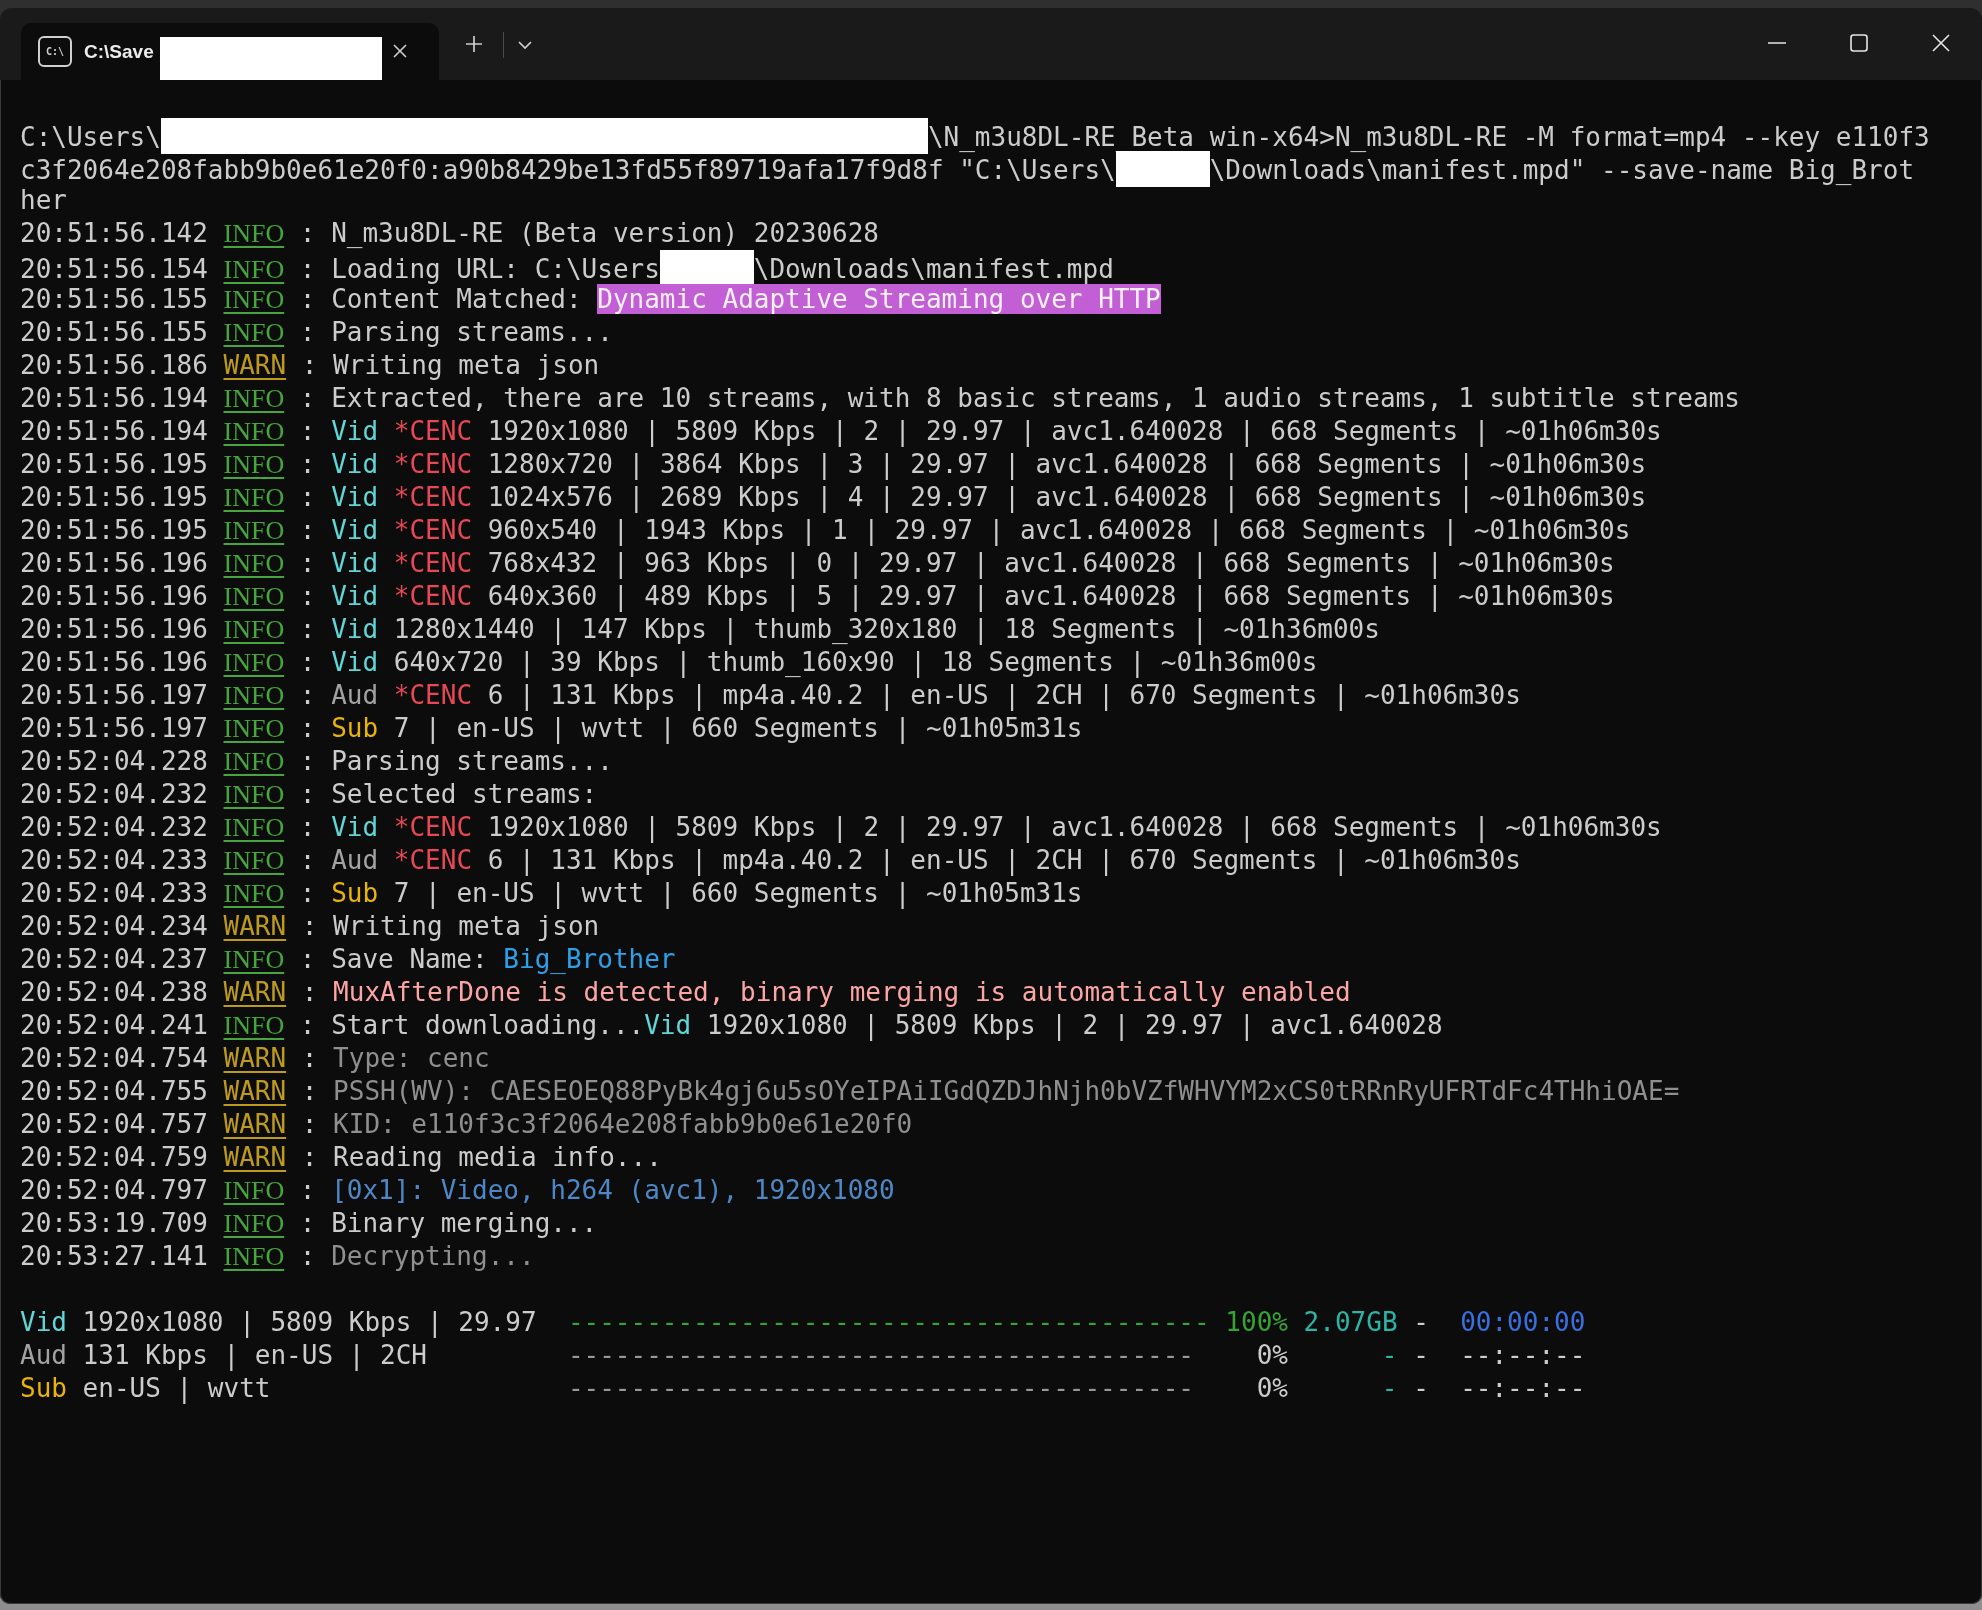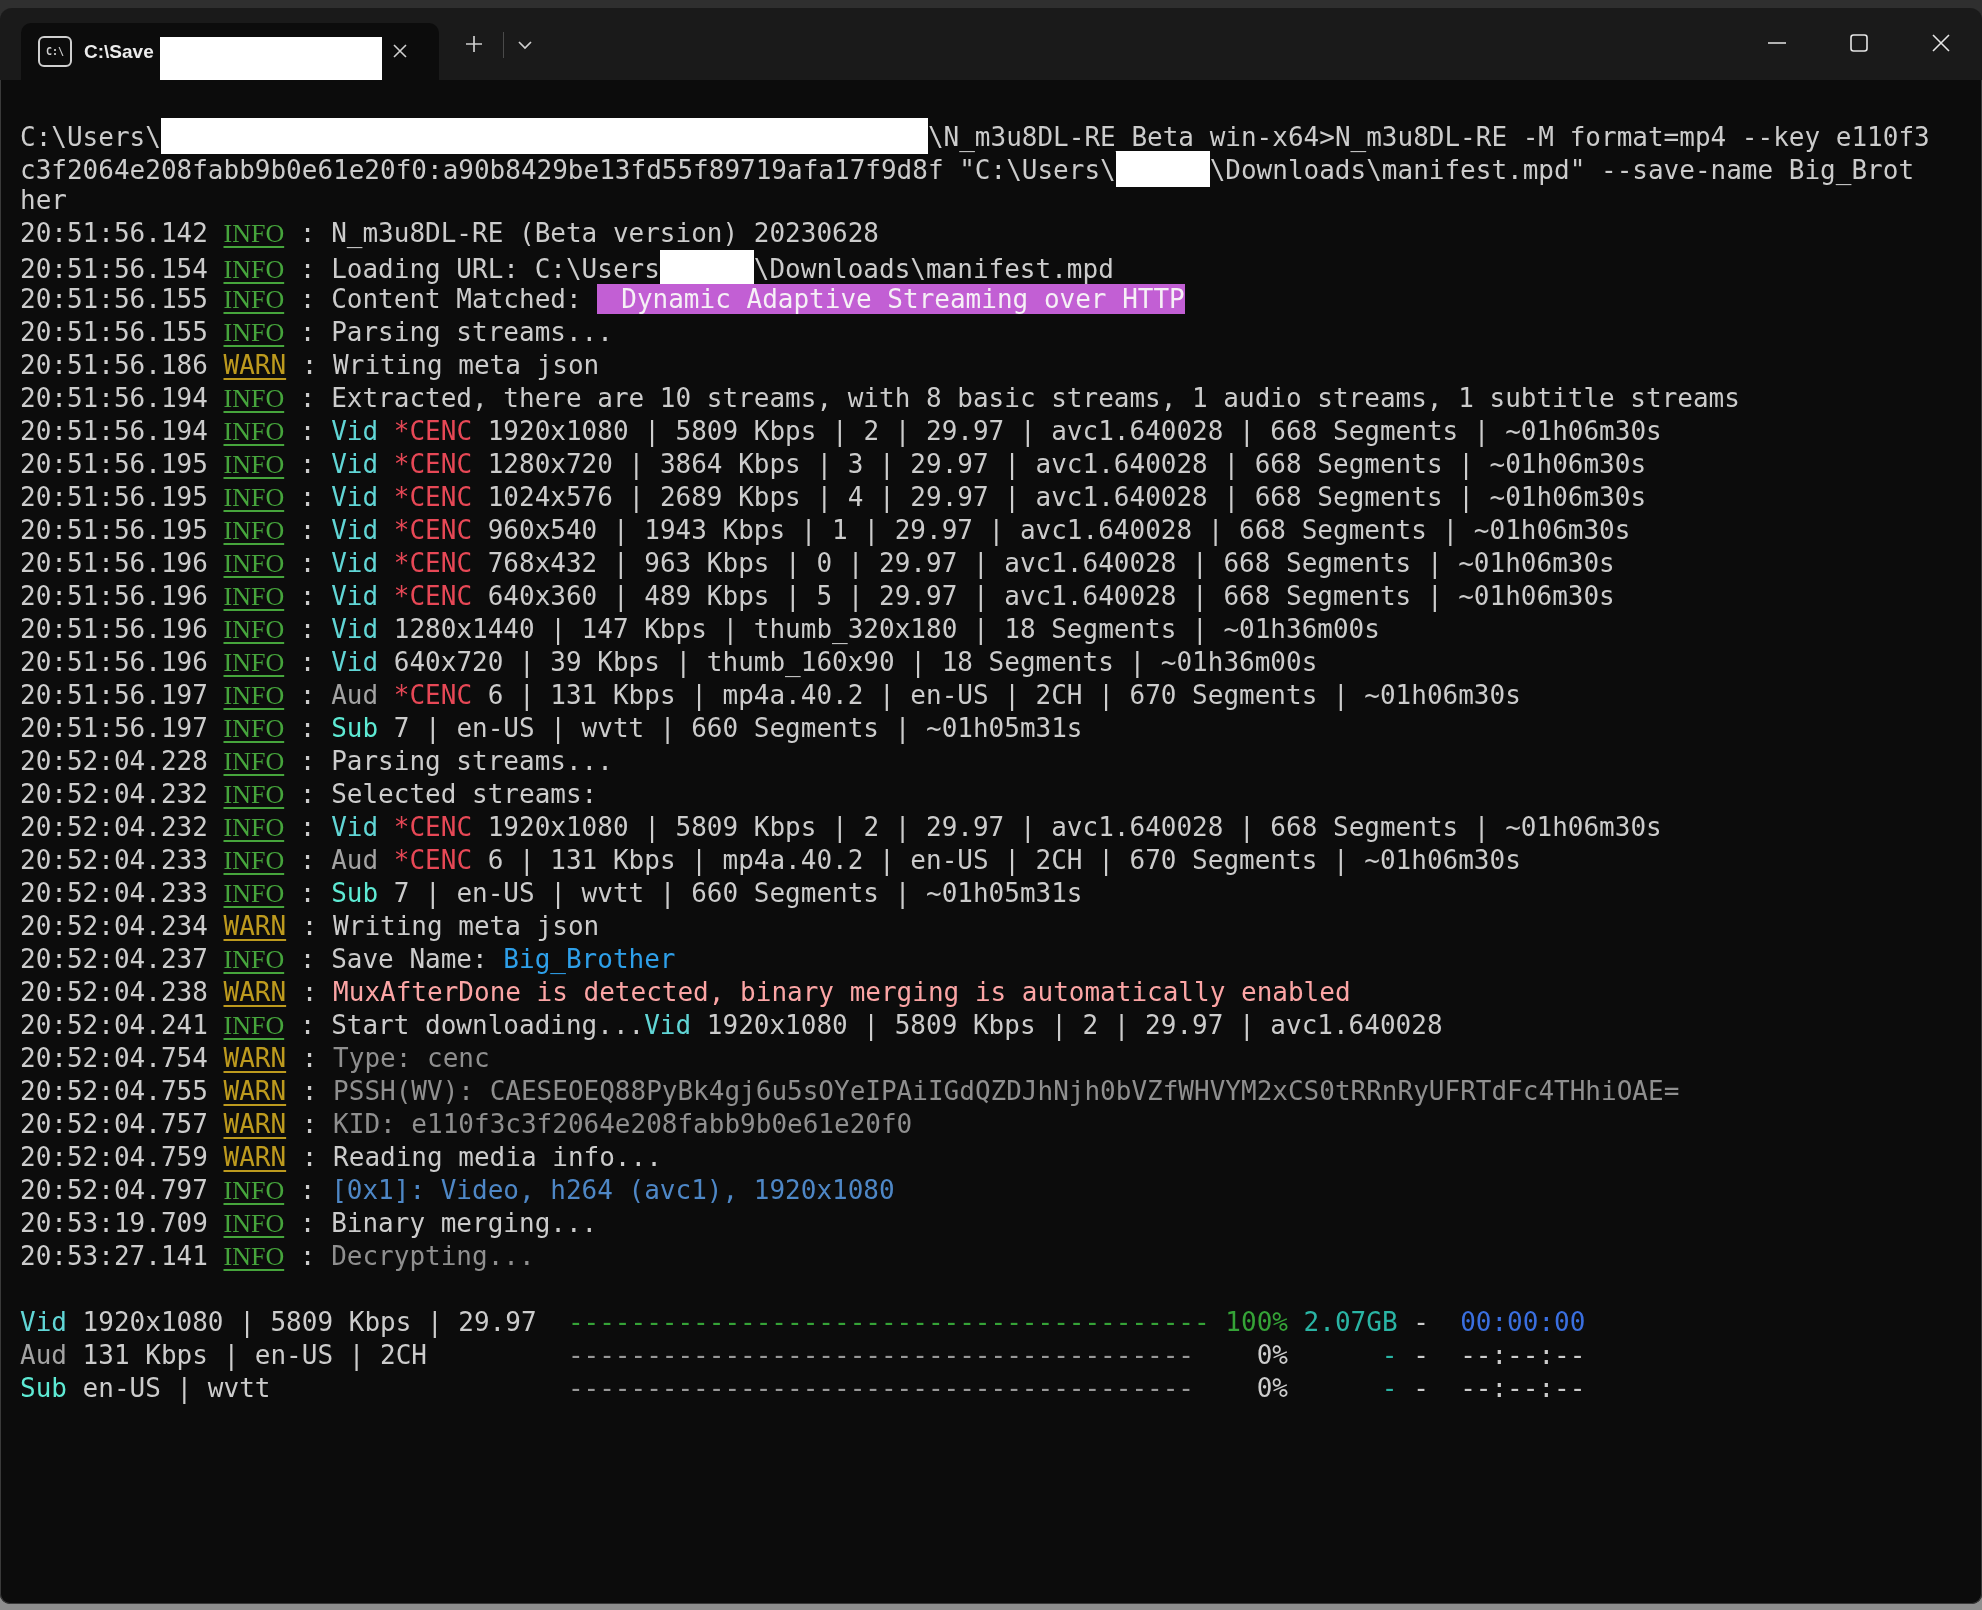--- a/index.html
+++ b/index.html
@@ -43,23 +43,23 @@
   .caption .iconbtn{width:82px;height:72px;}
   .content{
     padding:38px 0 0 20px;white-space:pre;
     font-size:26px;line-height:33px;color:#CCCCCC;
   }
   .line{height:33px;}
   .info{color:#46A53C;text-decoration:underline;text-underline-offset:4px;font-family:Liberation Serif, serif;}
   .warn{color:#BD9A1E;text-decoration:underline;text-underline-offset:4px;}
   .vid{color:#61D6D6;margin-top:40px;}
   .aud{color:#a3a3a3;}
-  .sub{color:#5eead4;}
+  .sub{color:#eab308;}
   .cenc{color:#E74856;}
-  .hl{background:#C25FD4;color:#F6F0F6;padding-left:24px;}
+  .hl{background:#C25FD4;color:#F6F0F6;}
   .orange{color:#fca5a5;}
   .grey{color:#8F8F8F;}
   .steel{color:#4E87C6;}
   .save{color:#2EA0EA;}
   .grn{color:#35A337;}
   .teal{color:#2AB5A5;}
   .eta{color:#3A6FE0;}
   .greybar{color:#989898;}
   .redact{display:inline-block;background:#FFFFFF;height:36px;vertical-align:-8px;}
 </style>

